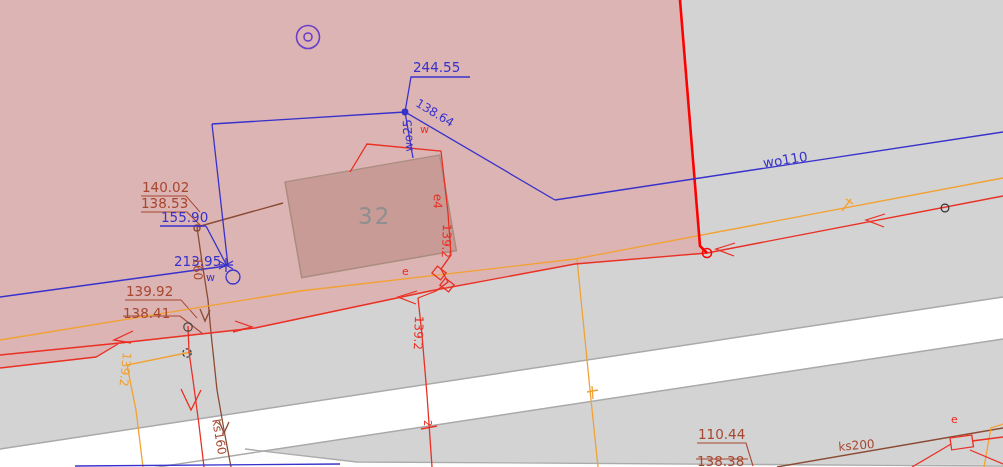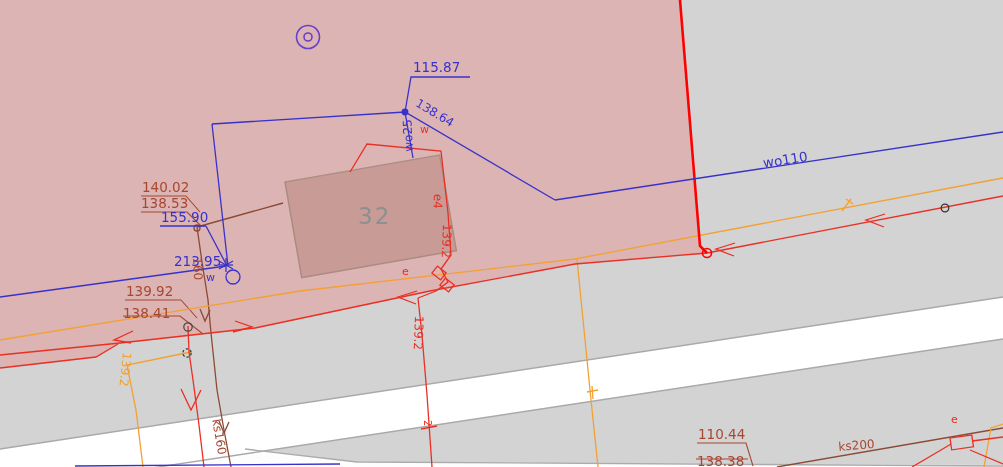--- a/index.html
+++ b/index.html
@@ -128,21 +128,21 @@
     <circle cx="308" cy="37" r="4"></circle>
   </g>
 
   <circle cx="188" cy="327" r="4.2" fill="none" stroke="#4a4a4a" stroke-width="1.3"></circle>
   <circle cx="187" cy="353" r="4.2" fill="none" stroke="#333" stroke-width="1.2" stroke-dasharray="2.5,2"></circle>
   <circle cx="945" cy="208" r="3.8" fill="none" stroke="#333" stroke-width="1.3"></circle>
 </svg>
 
 <div class="lbl bnum" style="left:358px;top:205px">32</div>
 
-<div class="lbl water" style="left:413px;top:61px">115.87</div>
+<div class="lbl water" style="left:413px;top:61px">244.55</div>
 <div class="lbl water sm" style="left:420px;top:97px;transform:rotate(31deg)">138.64</div>
 <div class="lbl water sm" style="left:403px;top:152px;transform:rotate(-93deg)">wo25</div>
 <div class="lbl water" style="left:762px;top:157px;transform:rotate(-9deg)">wo110</div>
 <div class="lbl water" style="left:174px;top:255px">213.95</div>
 <div class="lbl water" style="left:161px;top:211px">155.90</div>
 <div class="lbl water xs" style="left:206px;top:272px">w</div>
 
 <div class="lbl power xs" style="left:420px;top:124px">w</div>
 <div class="lbl power sm" style="left:444px;top:194px;transform:rotate(92deg)">e4</div>
 <div class="lbl power sm" style="left:453px;top:224px;transform:rotate(92deg)">139.2</div>

